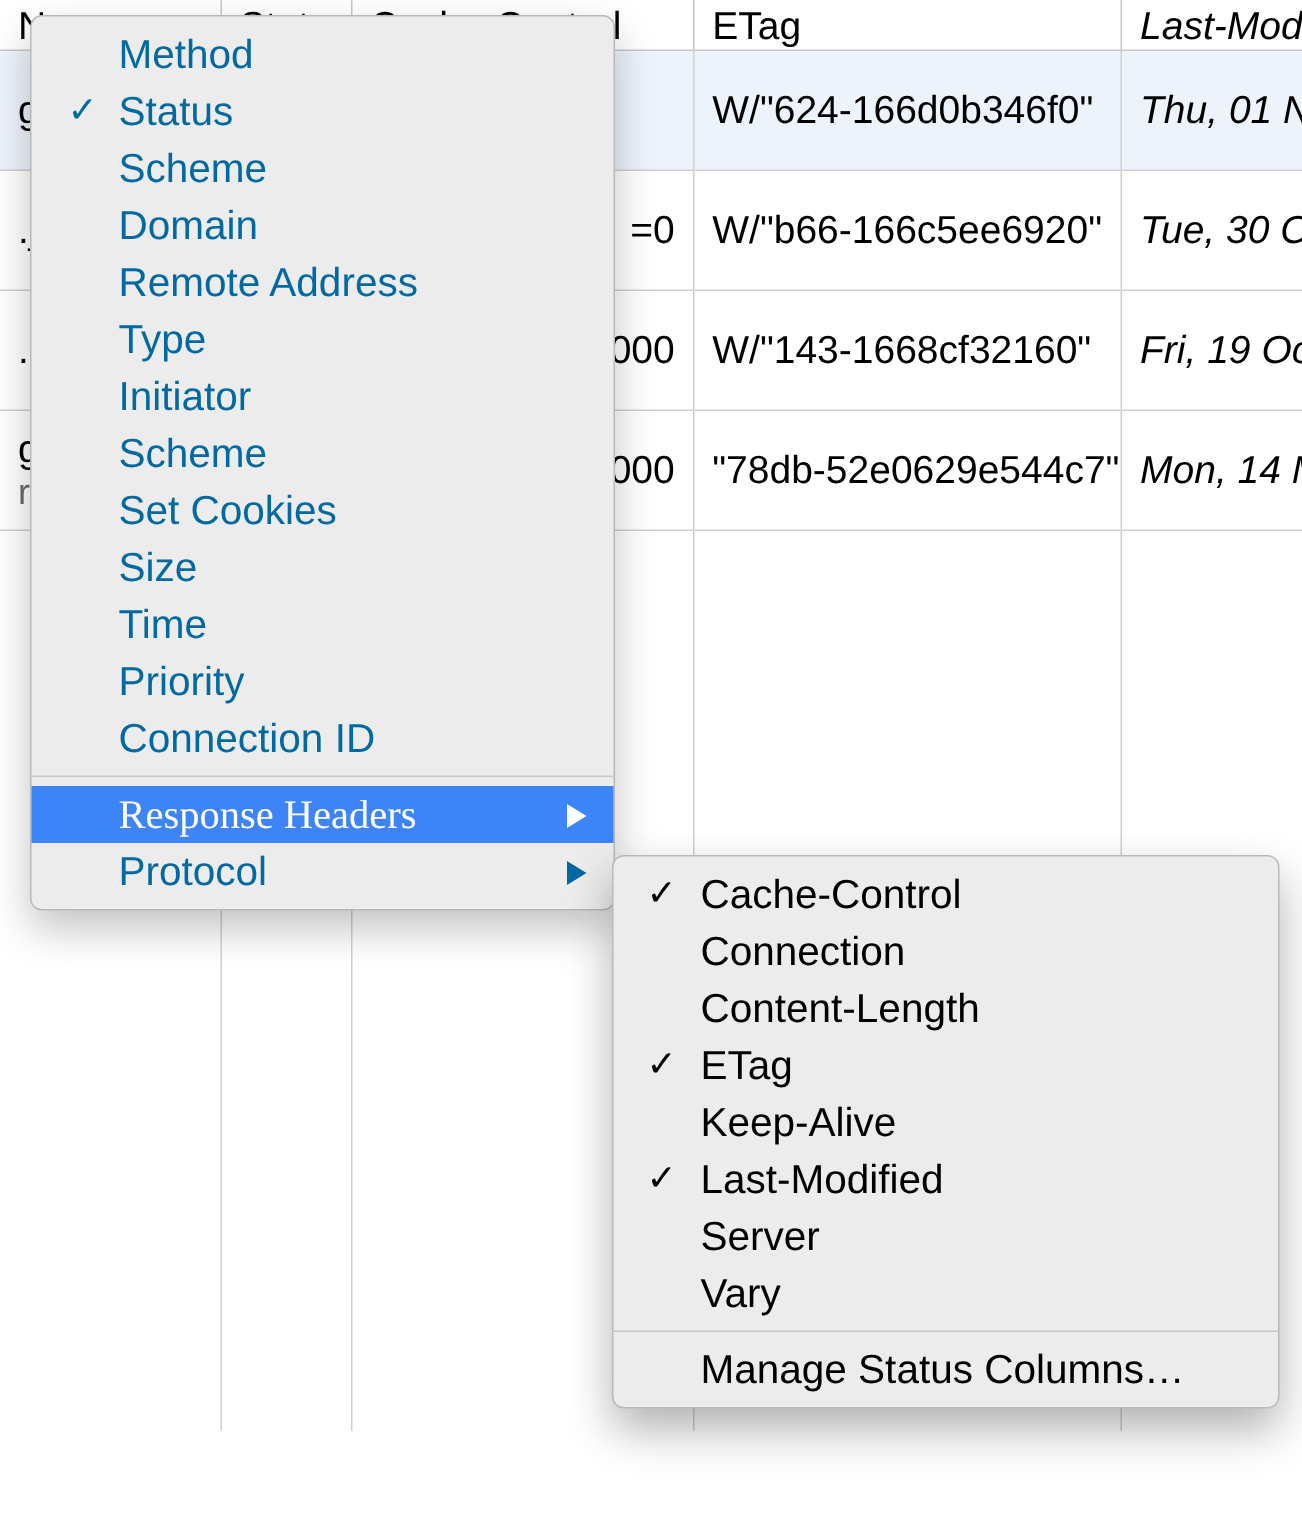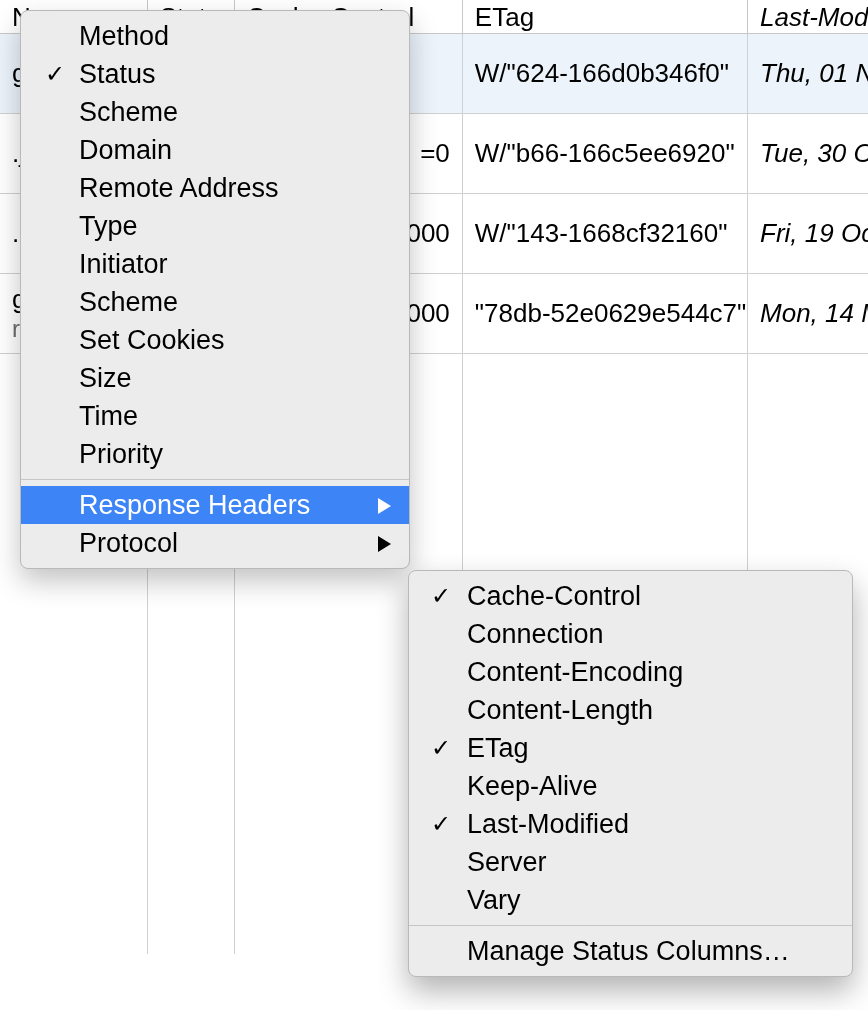--- a/index.html
+++ b/index.html
@@ -74,25 +74,26 @@
     padding: 6px 0 6px 0;
   }
   .menu .item {
     position: relative;
     height: 38px;
     line-height: 38px;
     padding: 0 24px 0 58px;
     font-size: 27px;
     white-space: nowrap;
     cursor: default;
-    color: #000000;
+    color: #0369a1;
   }
   .menu .item.hl {
     background: #3d84f7;
     color: #fff;
+    font-family: Liberation Serif, serif;
   }
   .menu .sep {
     height: 1px;
     margin: 6px 0;
     background: #c6c6c6;
   }
   .menu .check {
     position: absolute;
     left: 24px;
     top: 0;
@@ -205,29 +206,29 @@
     <div class="item"><span>Scheme</span></div>
     <div class="item"><span>Domain</span></div>
     <div class="item"><span>Remote Address</span></div>
     <div class="item"><span>Type</span></div>
     <div class="item"><span>Initiator</span></div>
     <div class="item"><span>Scheme</span></div>
     <div class="item"><span>Set Cookies</span></div>
     <div class="item"><span>Size</span></div>
     <div class="item"><span>Time</span></div>
     <div class="item"><span>Priority</span></div>
+    <div class="item"><span>Connection ID</span></div>
     <div class="sep"></div>
     <div class="item hl"><span>Response Headers</span><span class="arrow"><span class="tri"></span></span></div>
     <div class="item"><span>Protocol</span><span class="arrow"><span class="tri"></span></span></div>
   </div>
 
 <div class="submenu" id="sub-menu">
     <div class="item"><span class="check">✓</span><span>Cache-Control</span></div>
     <div class="item"><span>Connection</span></div>
-    <div class="item"><span>Content-Encoding</span></div>
     <div class="item"><span>Content-Length</span></div>
     <div class="item"><span class="check">✓</span><span>ETag</span></div>
     <div class="item"><span>Keep-Alive</span></div>
     <div class="item"><span class="check">✓</span><span>Last-Modified</span></div>
     <div class="item"><span>Server</span></div>
     <div class="item"><span>Vary</span></div>
     <div class="sep"></div>
     <div class="item"><span>Manage Status Columns…</span></div>
   </div>
 

